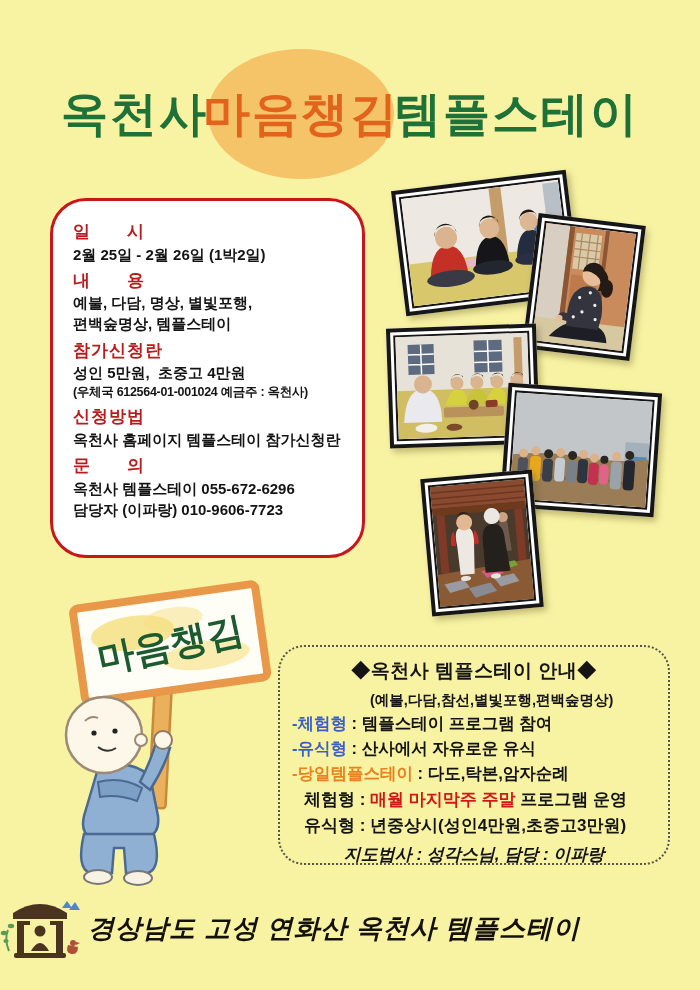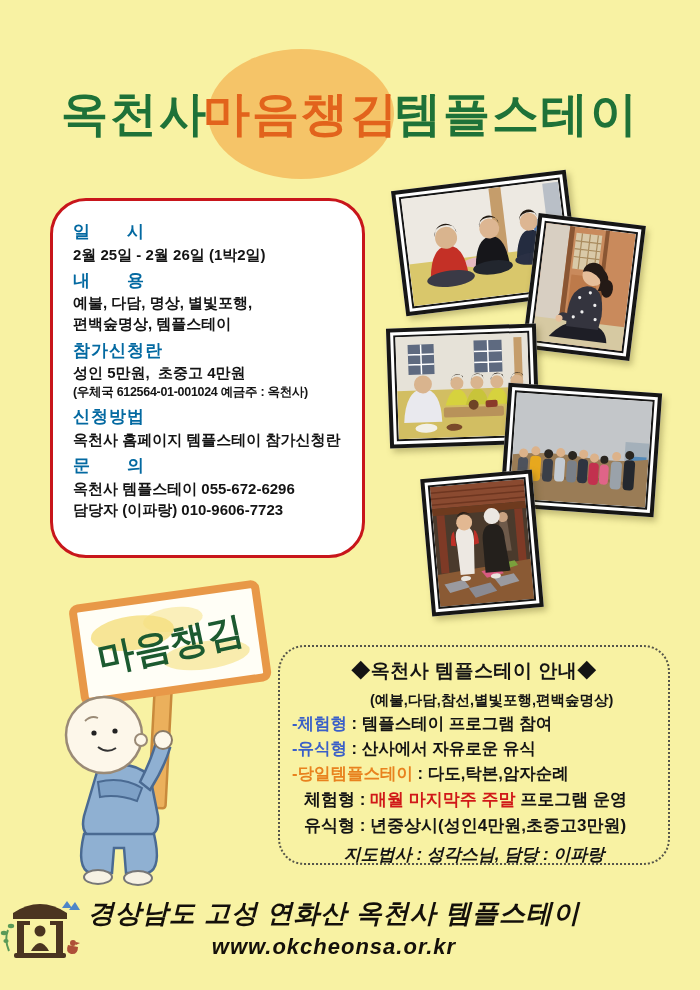--- a/index.html
+++ b/index.html
@@ -25,21 +25,21 @@
   .t-orange{color:#E2631C;}
 
   
   .info-box{
     position:absolute;left:50px;top:198px;width:315px;height:360px;
     box-sizing:border-box;background:#FFFFFF;
     border:3px solid #C8161B;border-radius:36px;
     padding:14px 20px 10px 20px;
   }
   .info-box h3{
-    margin:7px 0 3px;color:#0369a1;font-size:17px;line-height:1.15;
+    margin:7px 0 3px;color:#b91c1c;font-size:17px;line-height:1.15;
     white-space:pre-wrap;letter-spacing:1px;
   }
   .info-box p{
     margin:2px 0 1px;color:#141414;font-size:15px;font-weight:bold;
     line-height:1.28;white-space:pre-wrap;
   }
   .info-box p.small{font-size:12.5px;letter-spacing:-0.3px;}
 
   
   .photo{
@@ -316,17 +316,16 @@
       <ellipse cx="11" cy="33" rx="3.2" ry="2.2" fill="#5A9A58"></ellipse>
       <ellipse cx="6" cy="48" rx="2.6" ry="2" fill="#5A9A58"></ellipse>
       <path d="M62,15 l5,-7 l5,7 Z" fill="#4E86C8"></path>
       <path d="M69,17 l6,-8 l5,8 Z" fill="#4E86C8"></path>
       <circle cx="73" cy="50" r="3" fill="#AE5038"></circle>
       <path d="M68,52 q-3,7 3,9 q7,1 7,-7 Z" fill="#AE5038"></path>
       <path d="M76,49 l4,1 l-4,2 Z" fill="#AE5038"></path>
     </svg>
     <div class="f-text">
       <div class="f-line1">경상남도 고성 연화산 옥천사 템플스테이</div>
-      <div class="f-line2">www.okcheonsa.or.kr</div>
     </div>
   </footer>
 
 </div>
 
 </body></html>

